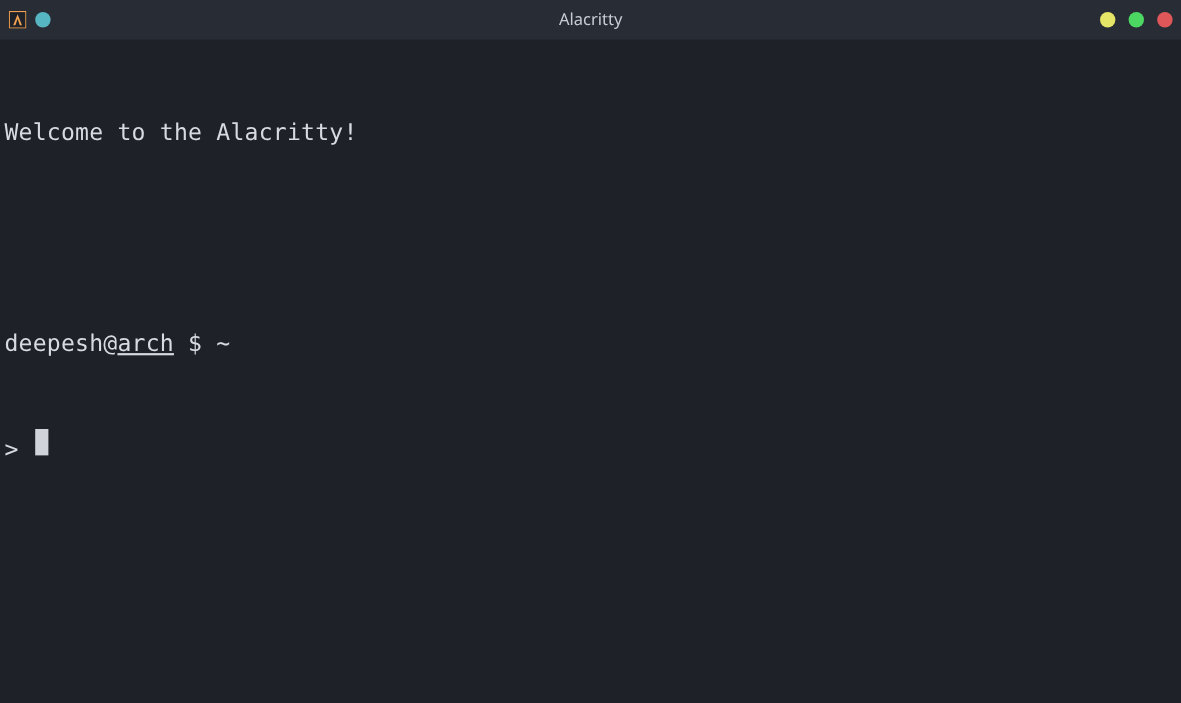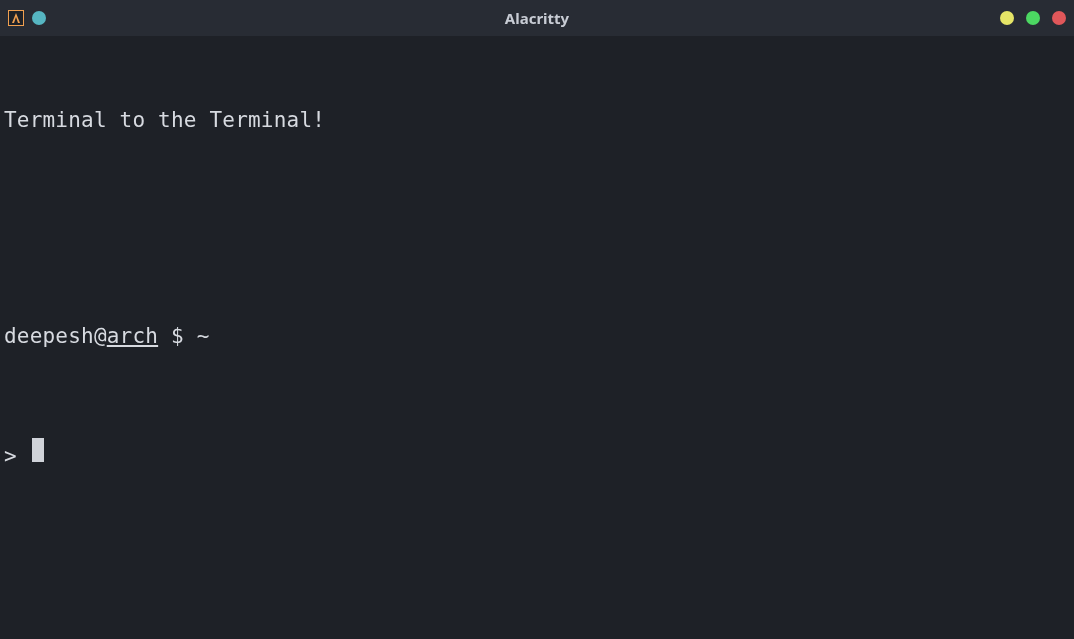--- a/index.html
+++ b/index.html
@@ -40,21 +40,20 @@
       border-radius: 50%;
       background: #56b6c2;
     }
     .title-text {
       position: absolute;
       left: 50%;
       transform: translateX(-50%);
       color: #c8ccd4;
       font-size: 15px;
       font-family: -apple-system, "Segoe UI", "Noto Sans", sans-serif;
-      font-weight: bold;
     }
     .window-controls {
       display: flex;
       gap: 12px;
       margin-left: auto;
     }
     .control {
       width: 14px;
       height: 14px;
       border-radius: 50%;
@@ -67,21 +66,20 @@
       padding: 4px 4px;
       color: #d7dae0;
       font-size: 21px;
       line-height: 32px;
       letter-spacing: 0.2px;
       white-space: pre;
     }
     .prompt-line {
       display: flex;
       flex-wrap: nowrap;
-      margin-top: 24px;
     }
     .user { color: #d7dae0; }
     .host { color: #d7dae0; text-decoration: underline; }
     .sep { color: #d7dae0; }
     .dollar { color: #d7dae0; }
     .path { color: #d7dae0; }
     .secondary-prompt { color: #d7dae0; }
     .cursor {
       display: inline-block;
       width: 12px;
@@ -111,17 +109,17 @@
   </div>
   <div class="title-text">Alacritty</div>
   <div class="window-controls">
     <div class="control min"></div>
     <div class="control max"></div>
     <div class="control close"></div>
   </div>
 </div>
 
 <div class="terminal-body">
-  <div>Terminal to the Terminal!</div>
+  <div>Welcome to the Alacritty!</div>
   <div class="blank-line"></div>
   <div class="prompt-line"><span class="user">deepesh</span><span class="sep">@</span><span class="host">arch</span><span class="dollar"> $ </span><span class="path">~</span></div>
   <div class="prompt-line"><span class="secondary-prompt">&gt; </span><span class="cursor"></span></div>
 </div>
 
 </body></html>

